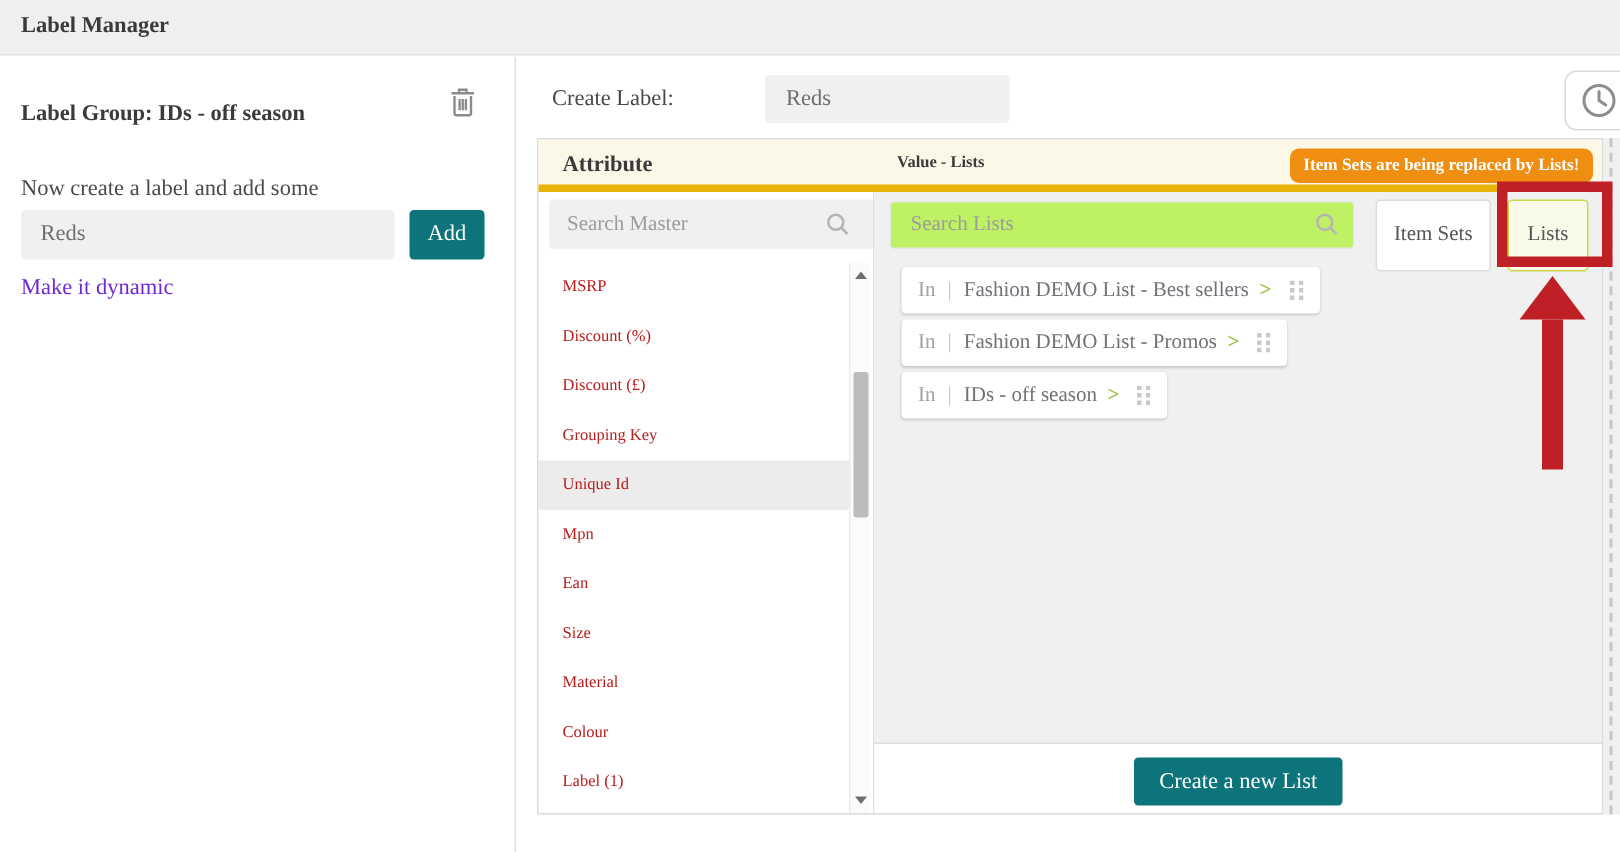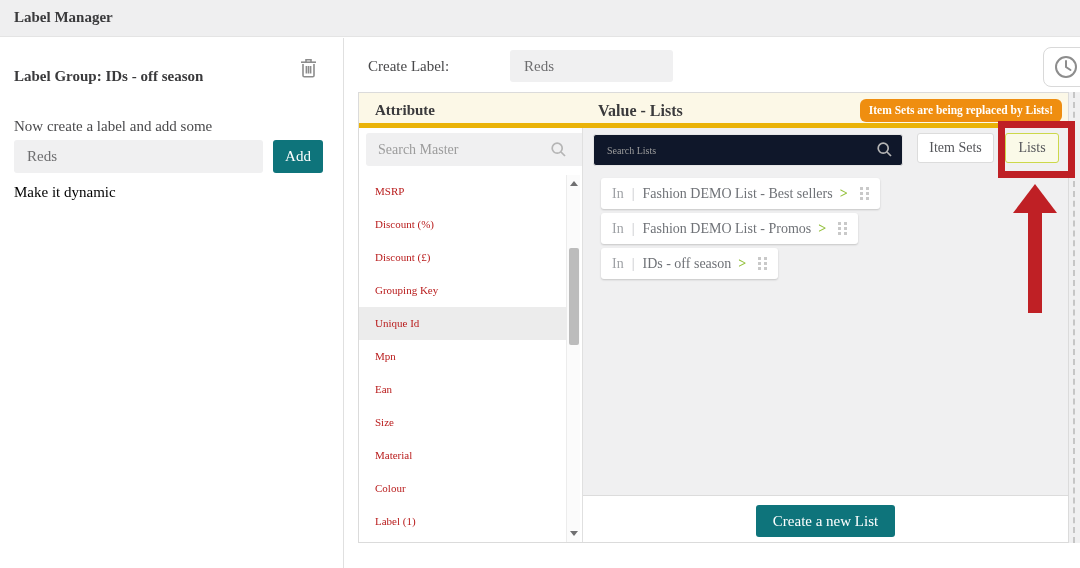--- a/index.html
+++ b/index.html
@@ -16,36 +16,36 @@
   
   #leftpanel { left:0; top:38px; width:344px; height:530px; background:#fff; border-right:1px solid #e0e0e0; }
   .group-title { position:absolute; left:14px; top:30px; font-size:15px; font-weight:bold; color:#3a3a3c; }
   .subtitle { position:absolute; left:14px; top:57px; width:235px; font-size:15px; color:#4a4a4c; line-height:21px;margin-top:21px; }
   .trash-btn { position:absolute; left:300px; top:20px; width:24px; height:24px; cursor:pointer; }
   .label-input { position:absolute; left:14px; top:102px; width:249px; height:33px; background:#f0f0f1;
                  border:none; border-radius:3px; font-size:15px; color:#6e6e70; padding:0 13px;
                  font-family:inherit; }
   .add-btn { position:absolute; left:273px; top:102px; width:50px; height:33px; background:#0e747b;
              color:#fff; border:none; border-radius:3px; font-size:15px; font-family:inherit; cursor:pointer; }
-  .dyn-link { position:absolute; left:14px; top:146px; font-size:15px; color:#000000; cursor:pointer; text-decoration:none; }
+  .dyn-link { position:absolute; left:14px; top:146px; font-size:15px; color:#6d28d9; cursor:pointer; text-decoration:none; }
 
   
   .create-label-text { left:368px; top:58px; font-size:15px; color:#48484a; }
   .create-label-input { left:510px; top:50px; width:163px; height:32px; background:#f0f0f1; border:none;
                         border-radius:3px; font-size:15px; color:#6e6e70; padding:0 14px; font-family:inherit; }
   .clock-btn { left:1043px; top:47px; width:45px; height:40px; background:#fff; border:1px solid #d9d9d9;
                border-radius:8px; cursor:pointer; display:flex; align-items:center; justify-content:flex-start;
                padding-left:10px; }
 
   
   #maintable { left:358px; top:92px; width:711px; height:451px; border:1px solid #dbdbdb; background:#fff; }
   .tbl-header { position:absolute; left:0; top:0; width:709px; height:35px; background:#fcf8e7;
                 border-bottom:5px solid #eab308; }
   .th-attr { position:absolute; left:16px; top:9px; font-size:15px; font-weight:bold; color:#3a3a3c; }
-  .th-value { position:absolute; left:239px; top:9px; font-size:16px; font-weight:bold; color:#3a3a3c; }
+  .th-value { position:absolute; left:239px; top:9px; font-size:11px; font-weight:bold; color:#3a3a3c; }
 
   
   .search-master { position:absolute; left:7px; top:40px; width:238px; height:33px; background:#f0f0f1;
                    border:none; border-radius:3px; font-size:14px; color:#6e6e70; padding:0 30px 0 12px; font-family:inherit; }
   .search-master::placeholder, .search-lists::placeholder { color:#9c9c9c; opacity:1; }
   .search-icon-1 { position:absolute; left:192px; top:49px; pointer-events:none; }
   #attribute-list { position:absolute; left:0; top:82px; width:207px; }
   .attr-row { height:33px; line-height:33px; padding-left:16px; font-size:11px; color:#b91c1c; cursor:pointer; }
   .attr-row.selected { background:#ececec; }
   .col-divider { position:absolute; left:223px; top:35px; width:1px; height:414px; background:#e0e0e0; }
@@ -55,25 +55,25 @@
                border-left:1px solid #ececec; }
   .sb-up, .sb-down { position:absolute; left:3px; width:0; height:0; border-left:4px solid transparent;
                border-right:4px solid transparent; cursor:pointer; }
   .sb-up { top:6px; border-bottom:5px solid #6f6f71; }
   .sb-down { bottom:6px; border-top:5px solid #6f6f71; }
   .sb-thumb { position:absolute; left:2px; top:73px; width:10px; height:97px; background:#bcbcbc; border-radius:2px; cursor:pointer; }
 
   
   .value-area { position:absolute; left:224px; top:35px; width:485px; height:368px; background:#f0f0f1;
                 border-bottom:1px solid #dcdcdc; }
-  .search-lists { position:absolute; left:234px; top:41px; width:310px; height:32px; background:#0f172a;
-                  border:1px solid #e6e6e6; border-radius:3px; font-size:10px; color:#6e6e70;
+  .search-lists { position:absolute; left:234px; top:41px; width:310px; height:32px; background:#bef264;
+                  border:1px solid #e6e6e6; border-radius:3px; font-size:14px; color:#6e6e70;
                   padding:0 32px 0 13px; font-family:inherit; }
   .search-icon-2 { position:absolute; left:518px; top:49px; pointer-events:none; }
-  .tab { position:absolute; top:40px; height:30px; border-radius:3px; font-size:14px; color:#55565a;
+  .tab { position:absolute; top:40px; height:48px; border-radius:3px; font-size:14px; color:#55565a;
          font-family:inherit; cursor:pointer; }
   .tab-itemsets { left:558px; width:77px; background:#fff; border:1px solid #dcdcdc; }
   .tab-lists { left:646px; width:54px; background:#fafae8; border:1px solid #ccd84a; }
   #lists-collection { position:absolute; left:242px; top:85px; display:flex; flex-direction:column;
                       align-items:flex-start; gap:4px; }
   .list-card { display:flex; align-items:center; height:31px; background:#fff; border-radius:3px;
                box-shadow:0 1px 2px rgba(0,0,0,0.18); padding:0 11px; font-size:14px; cursor:grab; }
   .list-card .in { color:#9fa2a6; }
   .list-card .pipe { color:#c3c5c8; margin:0 8px; }
   .list-card .lbl { color:#6f7277; }

